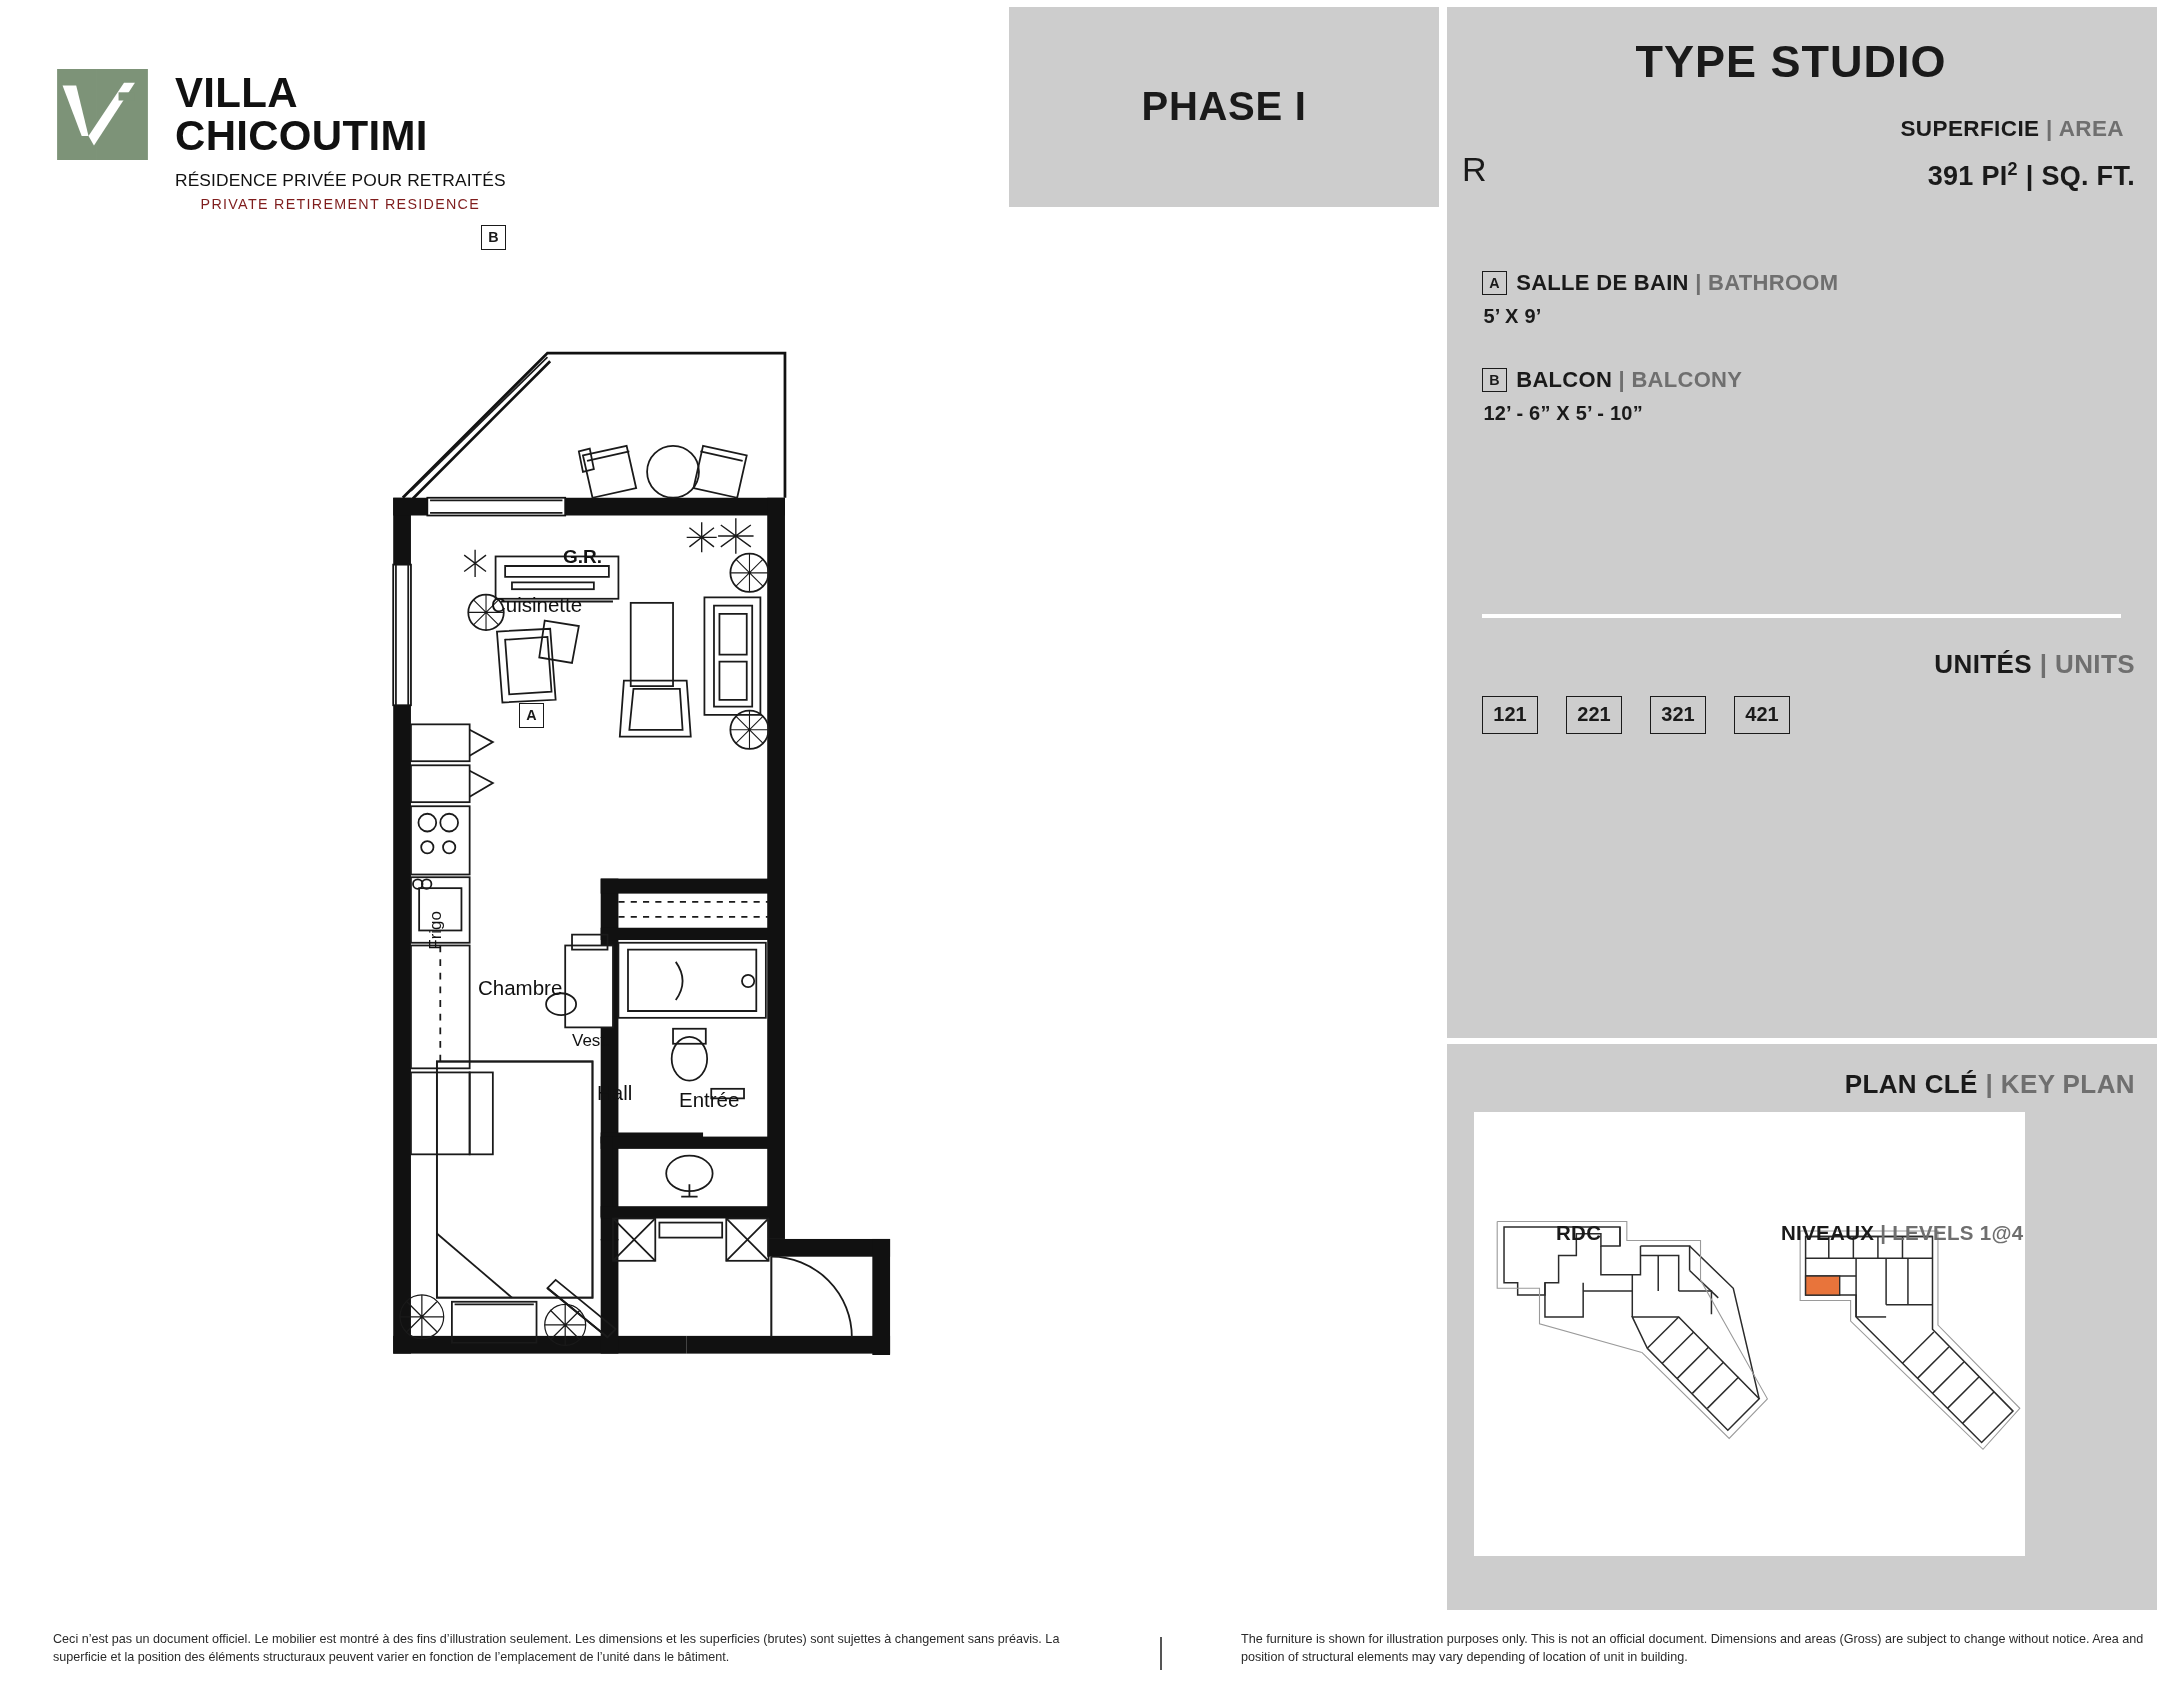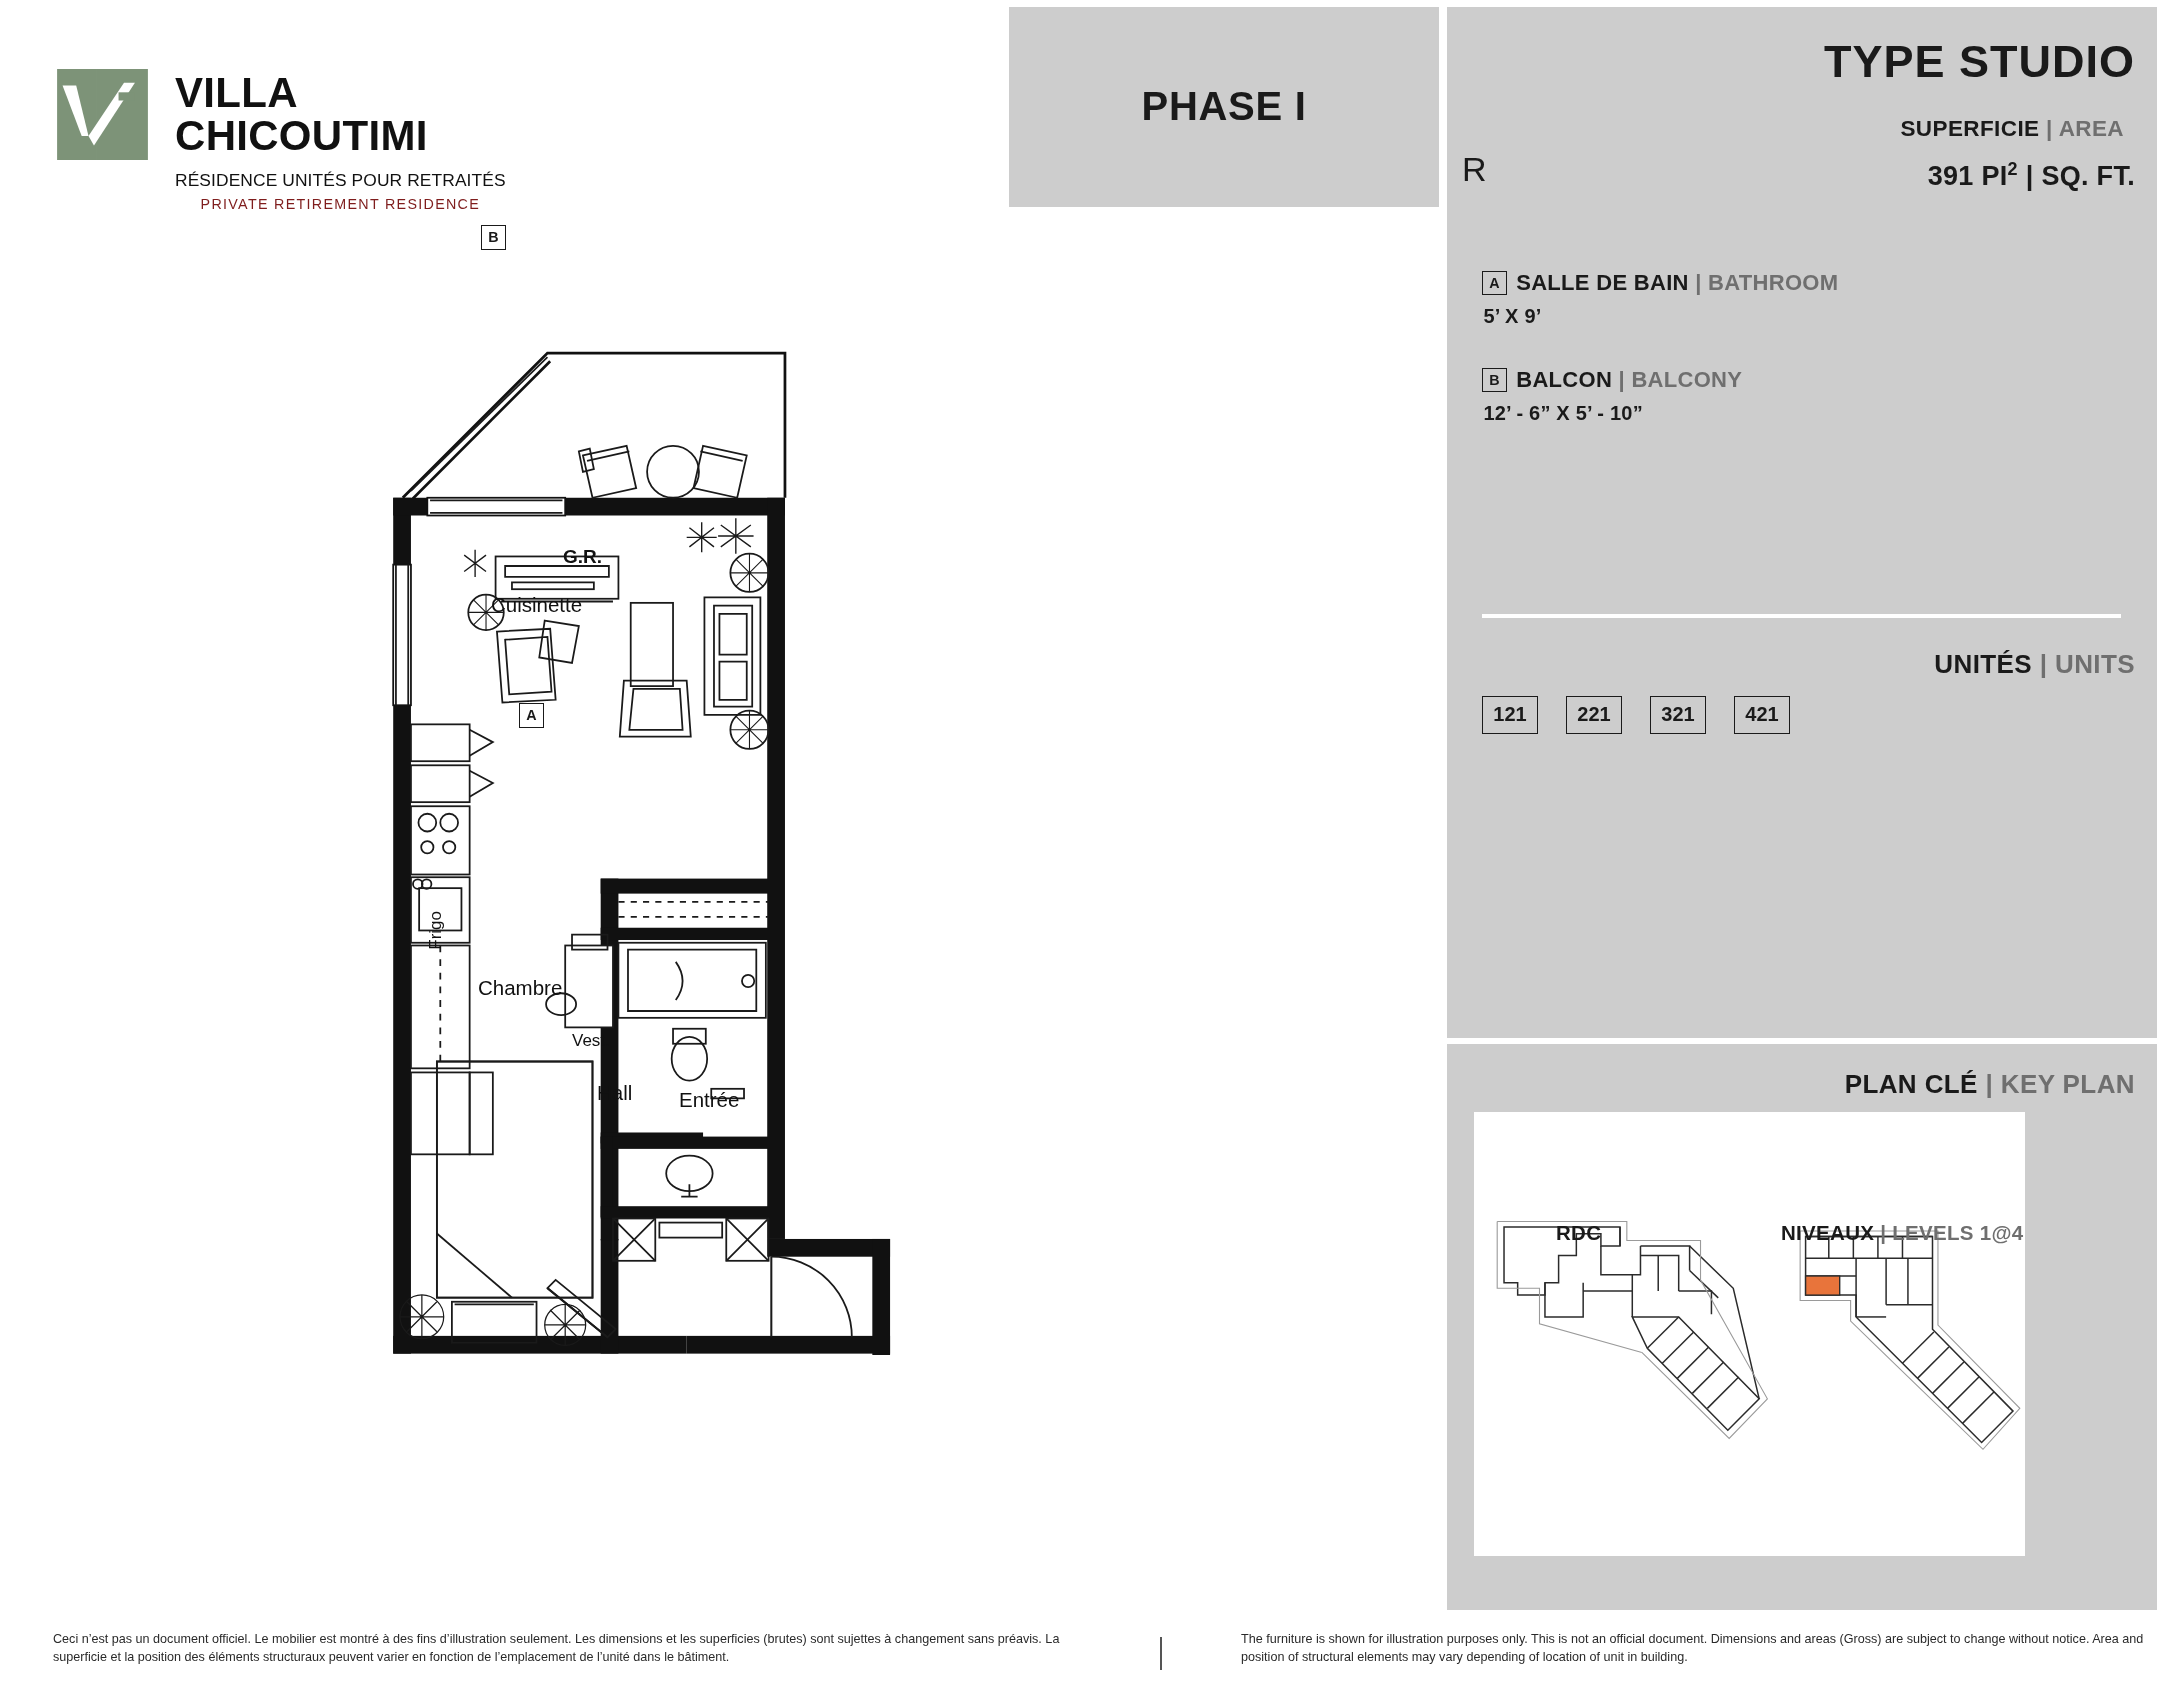--- a/index.html
+++ b/index.html
@@ -37,21 +37,21 @@
     background:#cdcdcd; display:flex; align-items:center; justify-content:center;
   }
   #phase-label { font-size:40px; font-weight:bold; letter-spacing:0.7px; }
 
   #info-box {
     position:absolute; left:1447px; top:6.8px; width:710px; height:1031px;
     background:#cdcdcd;
   }
   #type-title {
     position:absolute; left:0; top:29px; width:100%;
-    text-align:right; padding-right:22px;
+    text-align:center; padding-right:22px;
     font-size:45px; font-weight:bold; letter-spacing:1px;
   }
   #area-label {
     position:absolute; left:0; top:109px; width:100%;
     text-align:right; padding-right:33px;
     font-size:22.5px; font-weight:bold; letter-spacing:0.4px;
   }
   #area-label .light { color:#6f6f6f; font-weight:bold; }
   #area-value {
     position:absolute; left:0; top:152px; width:100%;
@@ -165,21 +165,21 @@
         <path d="M14 30 L34 30 L52 104 L42 104 Z" fill="#ffffff"></path>
         <path d="M52 104 L104 26 L120 26 L60 118 Z" fill="#ffffff"></path>
         <path d="M96 40 L120 40 L120 52 L96 52 Z" fill="#7d9378"></path>
       </svg>
     </div>
     <div id="logo-text">
       <div id="logo-title">
         <div>VILLA</div>
         <div>CHICOUTIMI</div>
       </div>
-      <div id="logo-sub1">RÉSIDENCE UNITÉS POUR RETRAITÉS</div>
+      <div id="logo-sub1">RÉSIDENCE PRIVÉE POUR RETRAITÉS</div>
       <div id="logo-sub2">PRIVATE RETIREMENT RESIDENCE</div>
     </div>
   </div>
 </div>
 
 <div id="phase-box">
   <div id="phase-label">PHASE I</div>
 </div>
 
 <div id="info-box">

